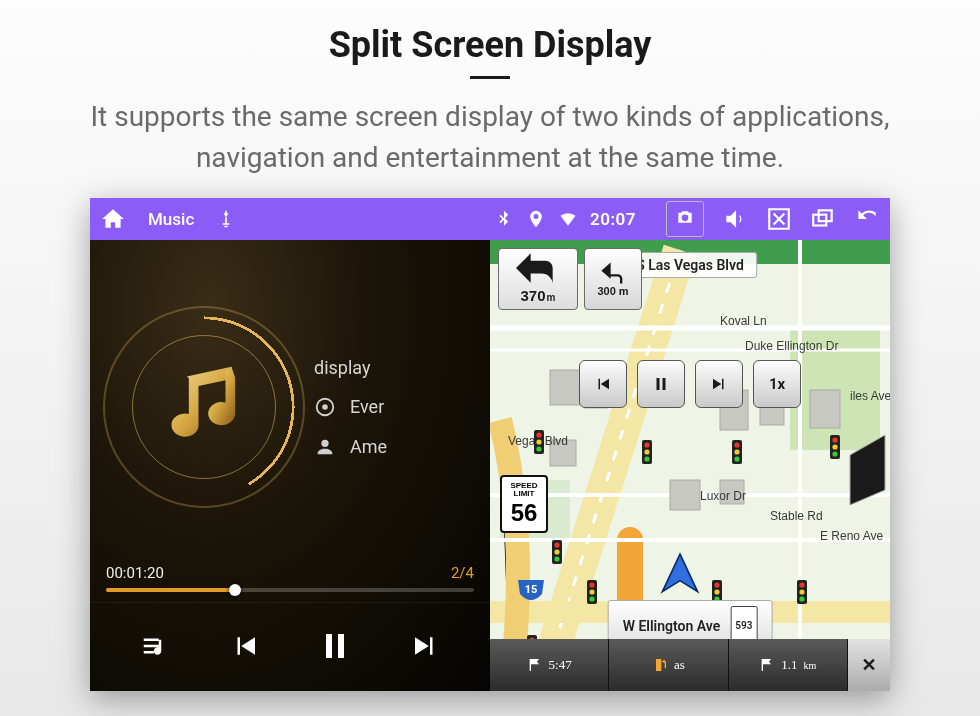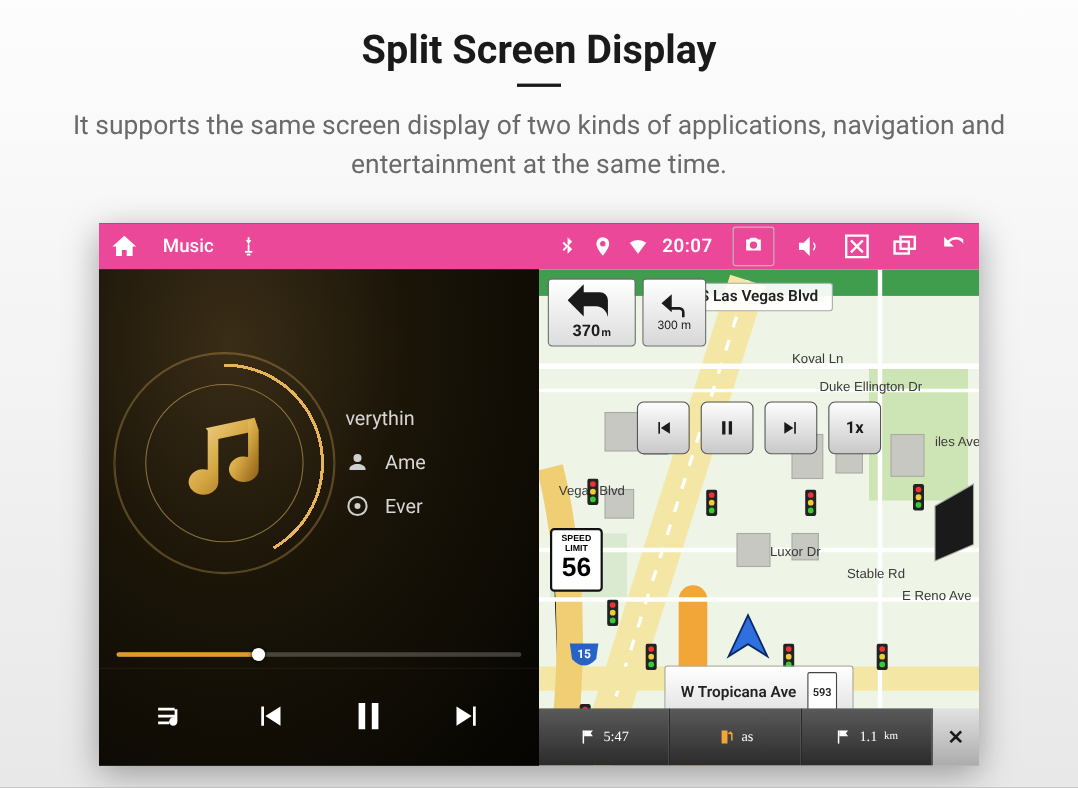--- a/index.html
+++ b/index.html
@@ -18,43 +18,43 @@
     text-align: center;
     margin-top: 24px;
   }
   .title-underline {
     width: 40px;
     height: 3px;
     background: #1a1a1a;
     margin: 10px auto 18px auto;
   }
   .page-desc {
-    font-size: 24px;
+    font-size: 28px;
     color: #6a6a6a;
     text-align: center;
     line-height: 1.45;
     max-width: 860px;
-    margin: 0 auto 36px auto;
+    margin: 0 auto 20px auto;
   }
   .device {
     width: 800px;
     height: 493px;
     margin: 0 auto;
     background: #000;
     display: flex;
     flex-direction: column;
     box-shadow: 0 8px 30px rgba(0,0,0,.35);
   }
   
   .statusbar {
     height: 42px;
-    background: #ec4899;
+    background: #8b5cf6;
     display: flex;
     align-items: center;
-    gap: 8px;
+    gap: 20px;
     padding: 0 10px;
     color: #fff;
   }
   .statusbar .left { display: flex; align-items: center; gap: 22px; }
   .statusbar .mid  { flex: 1; display: flex; align-items: center; justify-content: flex-end; gap: 12px; }
   .statusbar .right{ display: flex; align-items: center; gap: 18px; padding-left: 10px; }
   .sb-label { font-size: 17px; font-weight: 500; }
   .clock  { font-size: 17px; font-weight: 600; letter-spacing: .5px; }
   .sb-ic  { width: 20px; height: 20px; display: inline-flex; align-items:center; justify-content:center; fill:#fff; color:#fff; }
   .sb-big { width: 26px; height: 26px; }
@@ -145,21 +145,21 @@
   .nav-instr{
     position:absolute; left:8px; top:8px;
     display:flex; gap:6px; font-family: Arial, sans-serif;
     color:#1b1b1b;
   }
   .nav-box{
     width:58px; height:62px;
     background:linear-gradient(#ffffff,#d7d7d7);
     border:1px solid #6b6b6b; border-radius:4px;
     display:flex; flex-direction:column; align-items:center; justify-content:center;
-    font-size:11px; font-weight:400;
+    font-size:11px; font-weight:700;
   }
   .nav-box svg{ width:28px; height:24px; fill:#1a1a1a; }
   .nav-big{
     background:linear-gradient(#ffffff,#dddddd);
     border:1px solid #6b6b6b; border-radius:4px;
     width:80px; height:62px;
     display:flex; flex-direction:column; align-items:center; justify-content:flex-end;
     font-size:15px; font-weight:700; position:relative;
   }
   .nav-big svg{ width:44px; height:30px; fill:#1a1a1a; position:absolute; top:4px; }
@@ -316,38 +316,42 @@
                   <stop offset="1" stop-color="#8a5a12"></stop>
                 </linearGradient>
               </defs>
               <path fill="url(#gold)" d="M32 18 78 8l4 12-38 8v40a14 12 0 1 1-10-11V20z"></path>
               <path fill="url(#gold)" d="M78 8l4 12v36a14 12 0 1 1-10-11V12z"></path>
             </svg>
           </div>
         </div>
         <div class="music-tracks">
           <div class="track-row">
-            <span>verythin</span>
-          </div>
-          <div class="track-row">
-            <svg class="tic" viewBox="0 0 24 24">
-                <path d="M12 12a4 4 0 1 0-4-4 4 4 0 0 0 4 4zm0 2c-4 0-8 2-8 5v1h16v-1c0-3-4-5-8-5z"></path>
-              </svg>
-            <span>Ame</span>
+            <span>display</span>
           </div>
           <div class="track-row">
             <svg class="tic" viewBox="0 0 24 24">
                 <circle cx="12" cy="12" r="9" fill="none" stroke="#cfcfcf" stroke-width="2"></circle>
                 <circle cx="12" cy="12" r="3"></circle>
               </svg>
             <span>Ever</span>
           </div>
-        </div>
-      </div>
-
+          <div class="track-row">
+            <svg class="tic" viewBox="0 0 24 24">
+                <path d="M12 12a4 4 0 1 0-4-4 4 4 0 0 0 4 4zm0 2c-4 0-8 2-8 5v1h16v-1c0-3-4-5-8-5z"></path>
+              </svg>
+            <span>Ame</span>
+          </div>
+        </div>
+      </div>
+
+      <div class="music-meta">
+        <span>00:01:20</span>
+        <span class="total">2/4</span>
+      </div>
       <div class="seek">
         <div class="seek-fill"></div>
         <div class="seek-handle"></div>
       </div>
 
       <div class="music-controls">
         <div class="mc-btn">
           <svg class="mc-ic" viewBox="0 0 24 24">
               <path d="M3 6h12v2H3zm0 5h12v2H3zm0 5h8v2H3zm14-9v9a3 3 0 1 1-2-2.8V7z"></path>
             </svg>
@@ -519,21 +523,21 @@
         <div class="s">SPEED</div>
         <div class="s">LIMIT</div>
         <div class="n">56</div>
       </div>
 
       <svg class="nav-arrow" viewBox="0 0 40 40">
         <path d="M20 2 36 36 20 26 4 36z" fill="#2f6fe0" stroke="#0a2a66" stroke-width="1.5"></path>
       </svg>
 
       <div class="street-pill bottom">
-        <span>W Tropicana Ave</span>
+        <span>W Ellington Ave</span>
         <span class="badge">593</span>
       </div>
 
       <div class="map-hud">
         <div class="hud-cell">
           <svg viewBox="0 0 24 24">
               <rect x="4" y="3" width="2" height="18" fill="#fff"></rect>
               <path d="M6 3h12l-3 4 3 4H6z" fill="#fff"></path>
             </svg>
           <span>5:47</span>

